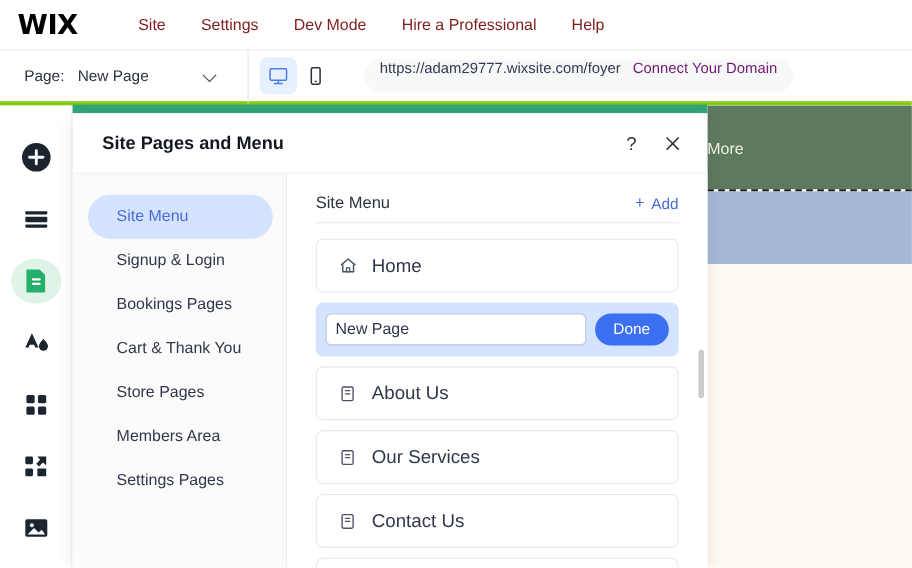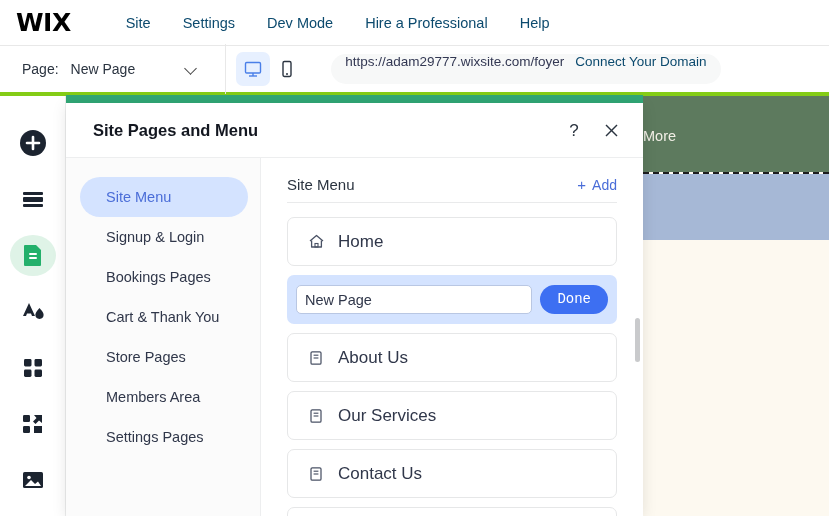--- a/index.html
+++ b/index.html
@@ -18,21 +18,21 @@
     background: #fff; display: flex; align-items: center;
     border-bottom: 1px solid #e8e8e8;
   }
   .wix-logo {
     font-family: "DejaVu Sans", sans-serif;
     font-weight: 700; font-size: 25px; letter-spacing: -0.5px;
     color: #000; margin-left: 16px; line-height: 1;
   }
   .topmenu { display: flex; align-items: center; margin-left: 39px; }
   .topmenu-item {
-    font-size: 14.5px; color: #0c4a6e; padding: 0 16px;
+    font-size: 14.5px; color: #7f1d1d; padding: 0 16px;
     cursor: pointer; white-space: nowrap; text-align: center;
   }
 
   
   .toolbar {
     position: absolute; left: 0; top: 46px; width: 829px; height: 50px;
     background: #fff; display: flex; align-items: center;
     border-bottom: 4px solid #84cc16;
   }
   .page-label { font-size: 14px; color: #2b3440; margin-left: 22px; }
@@ -54,21 +54,21 @@
     width: 34px; height: 34px; border-radius: 7px;
     display: flex; align-items: center; justify-content: center; cursor: pointer;
   }
   .device-btn.active { background: #e7f0ff; }
   .url-pill {
     margin-left: 27px; height: 30px; border-radius: 15px;
     background: #f7f8f8; display: flex; align-items: flex-start;
     padding: 0 14px; white-space: nowrap;
   }
   .url-text { font-size: 13.5px; color: #333853; }
-  .url-link { font-size: 13.5px; color: #0c4a6e; margin-left: 11px; cursor: pointer; }
+  .url-link { font-size: 13.5px; color: #701a75; margin-left: 11px; cursor: pointer; }
 
   
   .rail {
     position: absolute; left: 0; top: 96px; width: 66px; height: 420px;
     background: #fff; border-right: 1px solid #eceded;
     display: flex; flex-direction: column; align-items: center;
     padding-top: 26px;
   }
   .rail-btn {
     width: 46px; height: 46px; border-radius: 50%;
@@ -187,21 +187,21 @@
   }
   .edit-input {
     flex: 1; height: 29px; border: 1px solid #b9c7e3; border-radius: 5px;
     background: #fff; font-family: "Liberation Sans", sans-serif;
     font-size: 14.5px; color: #30374a; padding: 0 8px; outline: none;
   }
   .edit-input::selection { background: #d6dce6; }
   .done-btn {
     margin-left: 8px; height: 29px; padding: 0 17px; border: none;
     border-radius: 15px; background: #3d6ff2; color: #fff;
-    font-family: Liberation Mono, monospace; font-size: 14px;
+    font-family: Liberation Sans, sans-serif; font-size: 14px;
     cursor: pointer; line-height: 29px;
   }
   .dlg-scrollbar {
     position: absolute; right: 3px; top: 160px; width: 5px; height: 44px;
     background: #c9cacc; border-radius: 3px; cursor: pointer;
   }
 </style>
 </head>
 <body>
 

